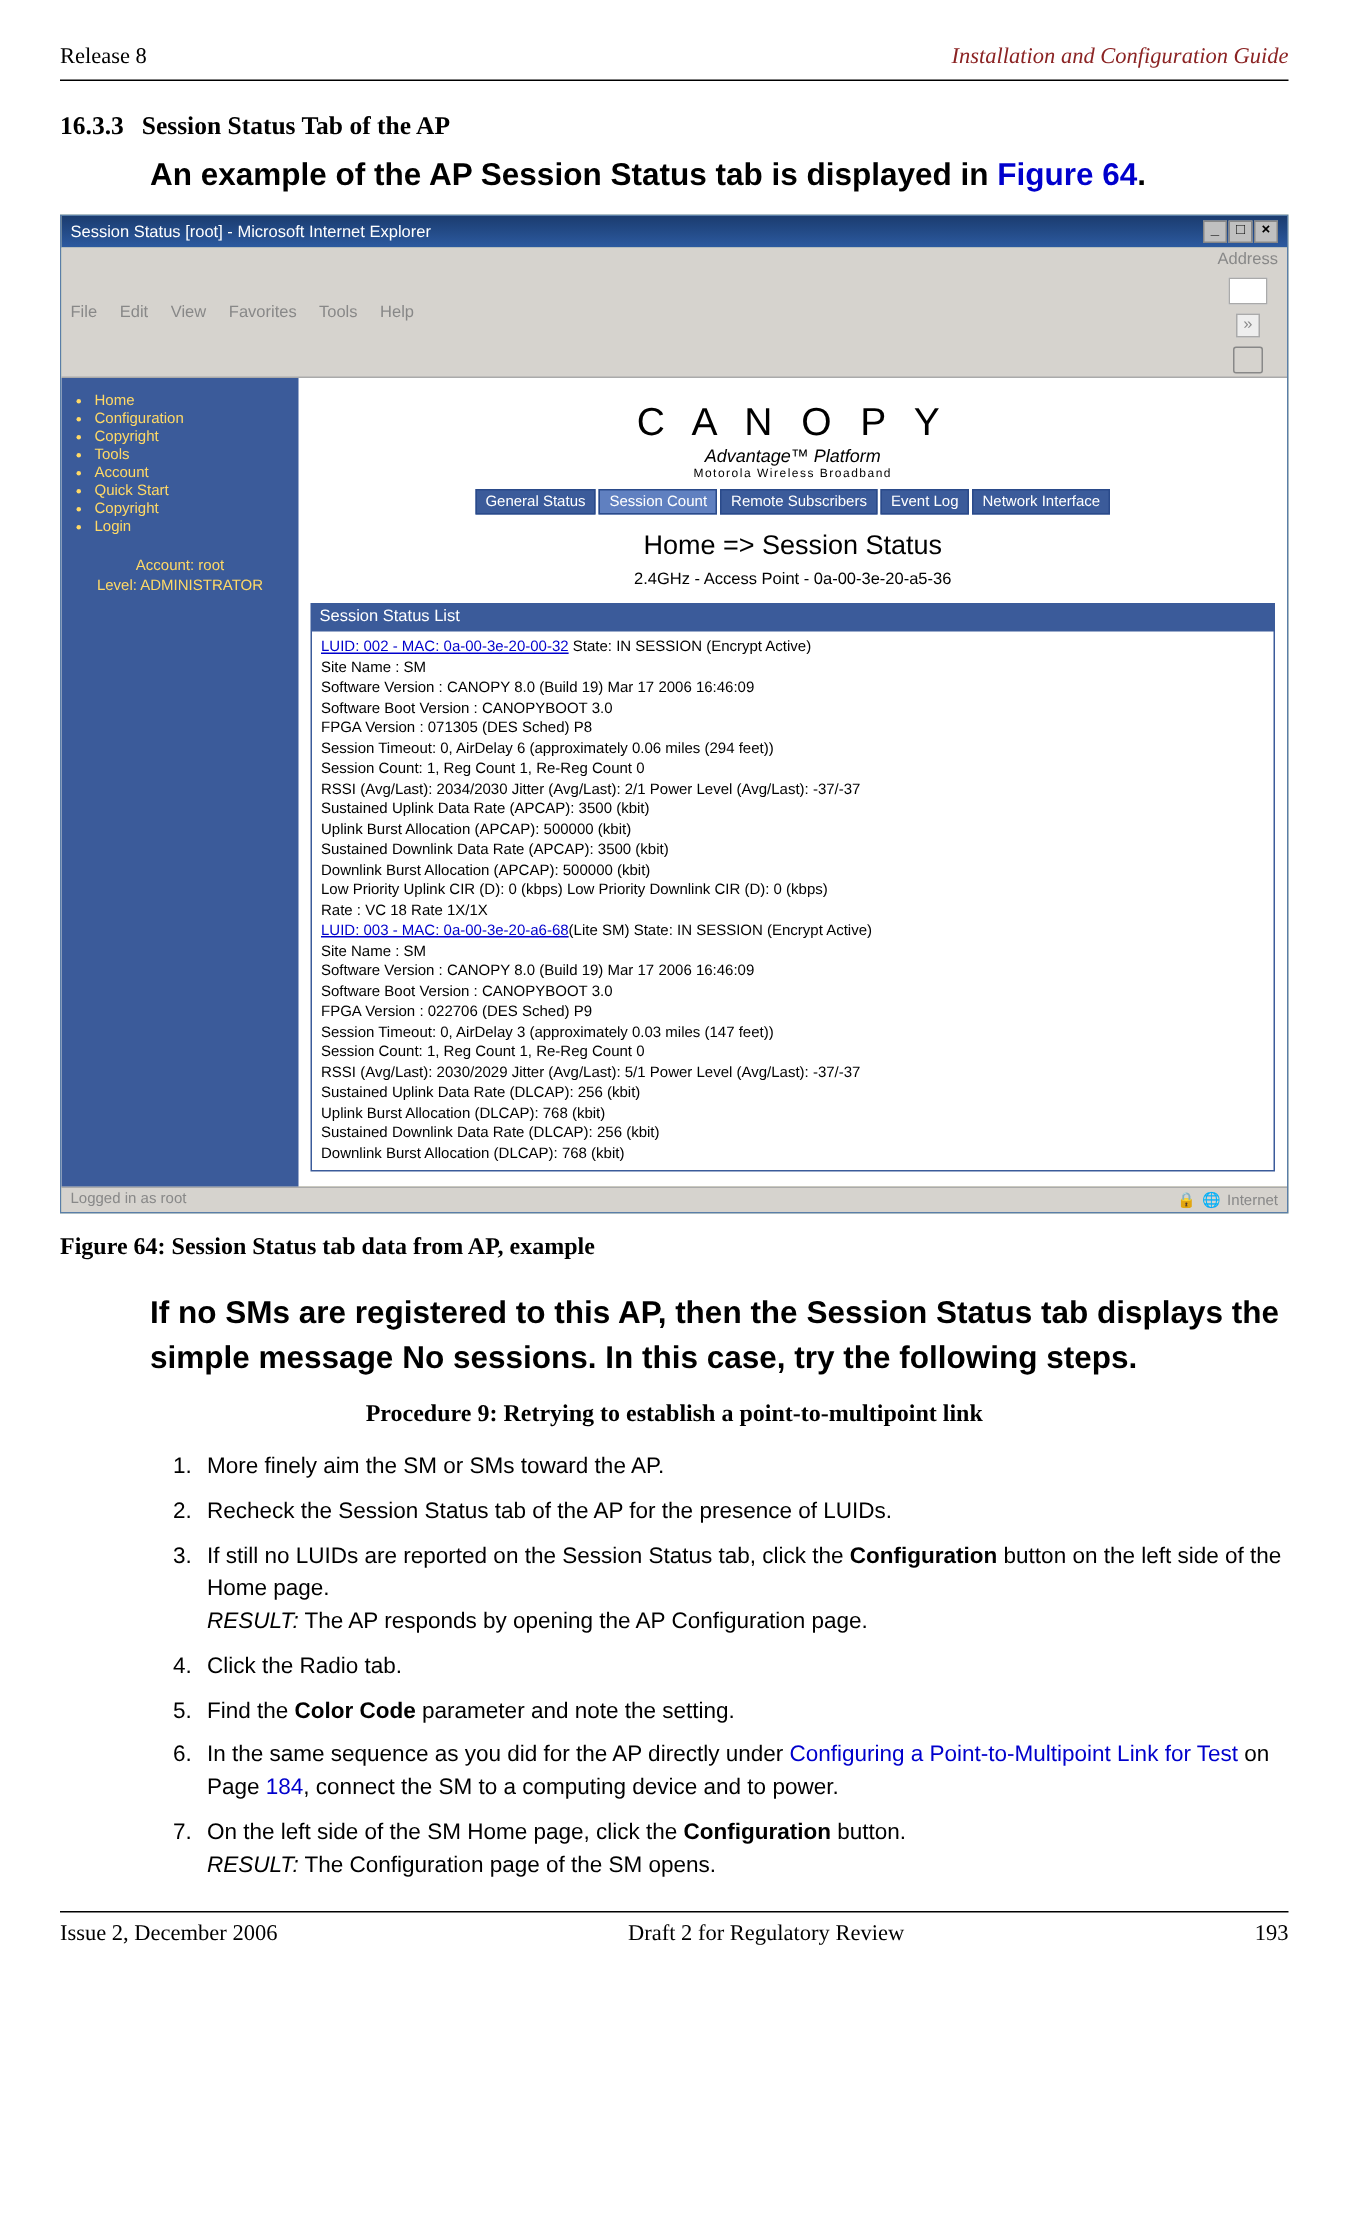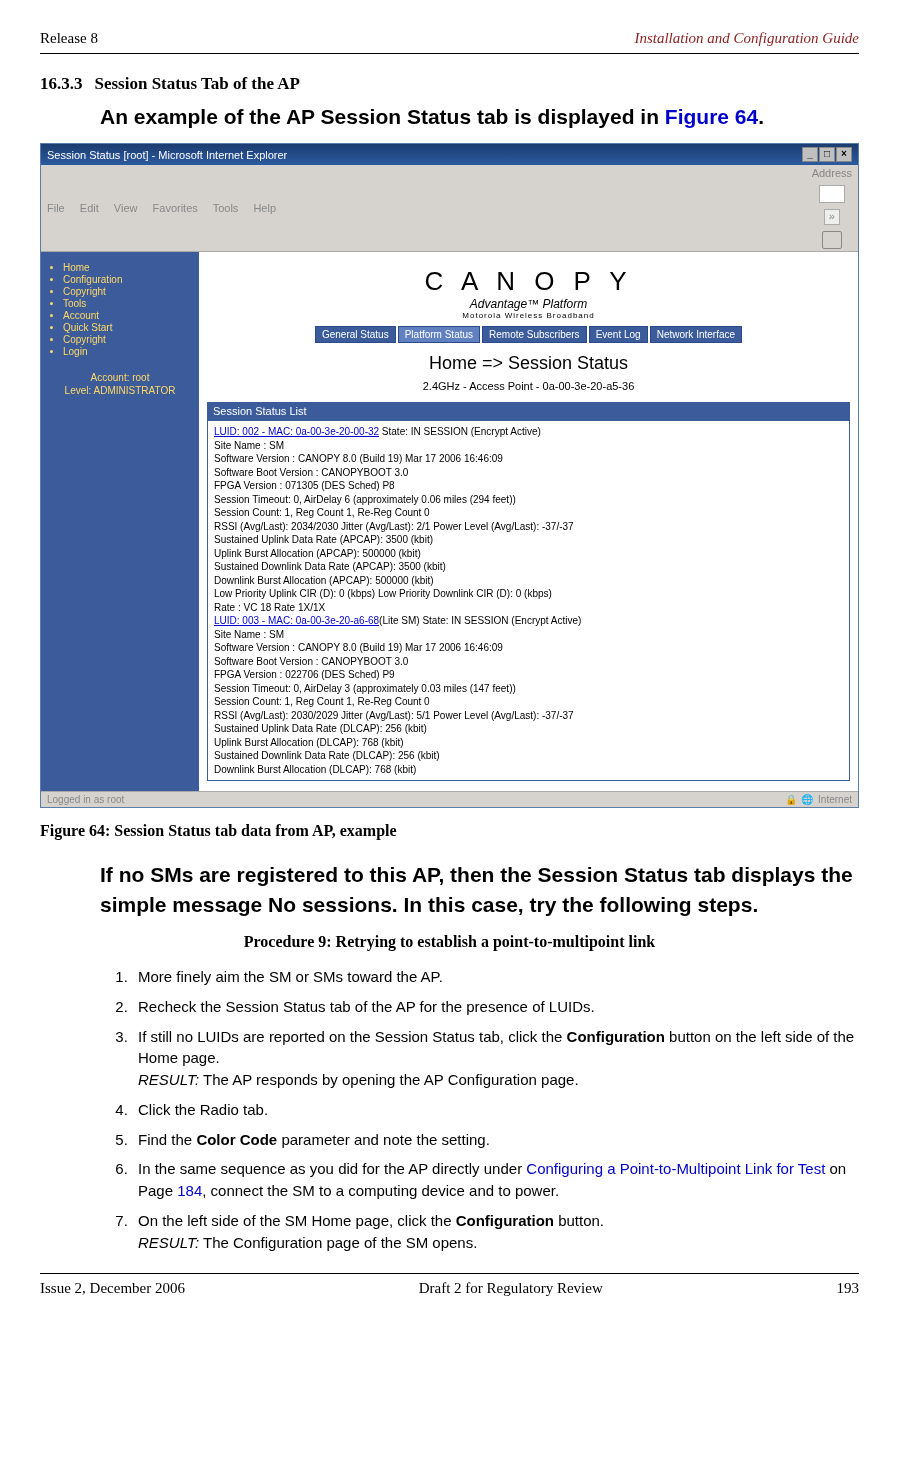--- a/index.html
+++ b/index.html
@@ -189,21 +189,21 @@
         <div>Level: ADMINISTRATOR</div>
       </div>
     </div>
     <div class="ss-main">
       <div class="ss-logo">
         <div class="big">C A N O P Y</div>
         <div class="mid">Advantage™ Platform</div>
         <div class="small">Motorola Wireless Broadband</div>
       </div>
       <div class="ss-tabs">
-        <span>General Status</span><span class="active">Platform Status</span><span>Remote Subscribers</span><span>Event Log</span><span>Network Interface</span>
+        <span>General Status</span><span class="active">Session Count</span><span>Remote Subscribers</span><span>Event Log</span><span>Network Interface</span>
       </div>
       <div class="ss-h1">Home =&gt; Session Status</div>
       <div class="ss-sub">2.4GHz - Access Point - 0a-00-3e-20-a5-36</div>
       <div class="ss-panel-head">Session Status List</div>
       <div class="ss-panel-body">
         <div><span class="luid">LUID: 002 - MAC: 0a-00-3e-20-00-32</span><span> State: IN SESSION (Encrypt Active)</span></div>
         <div>Site Name : SM</div>
         <div>Software Version : CANOPY 8.0 (Build 19) Mar 17 2006 16:46:09</div>
         <div>Software Boot Version : CANOPYBOOT 3.0</div>
         <div>FPGA Version : 071305 (DES Sched) P8</div>

